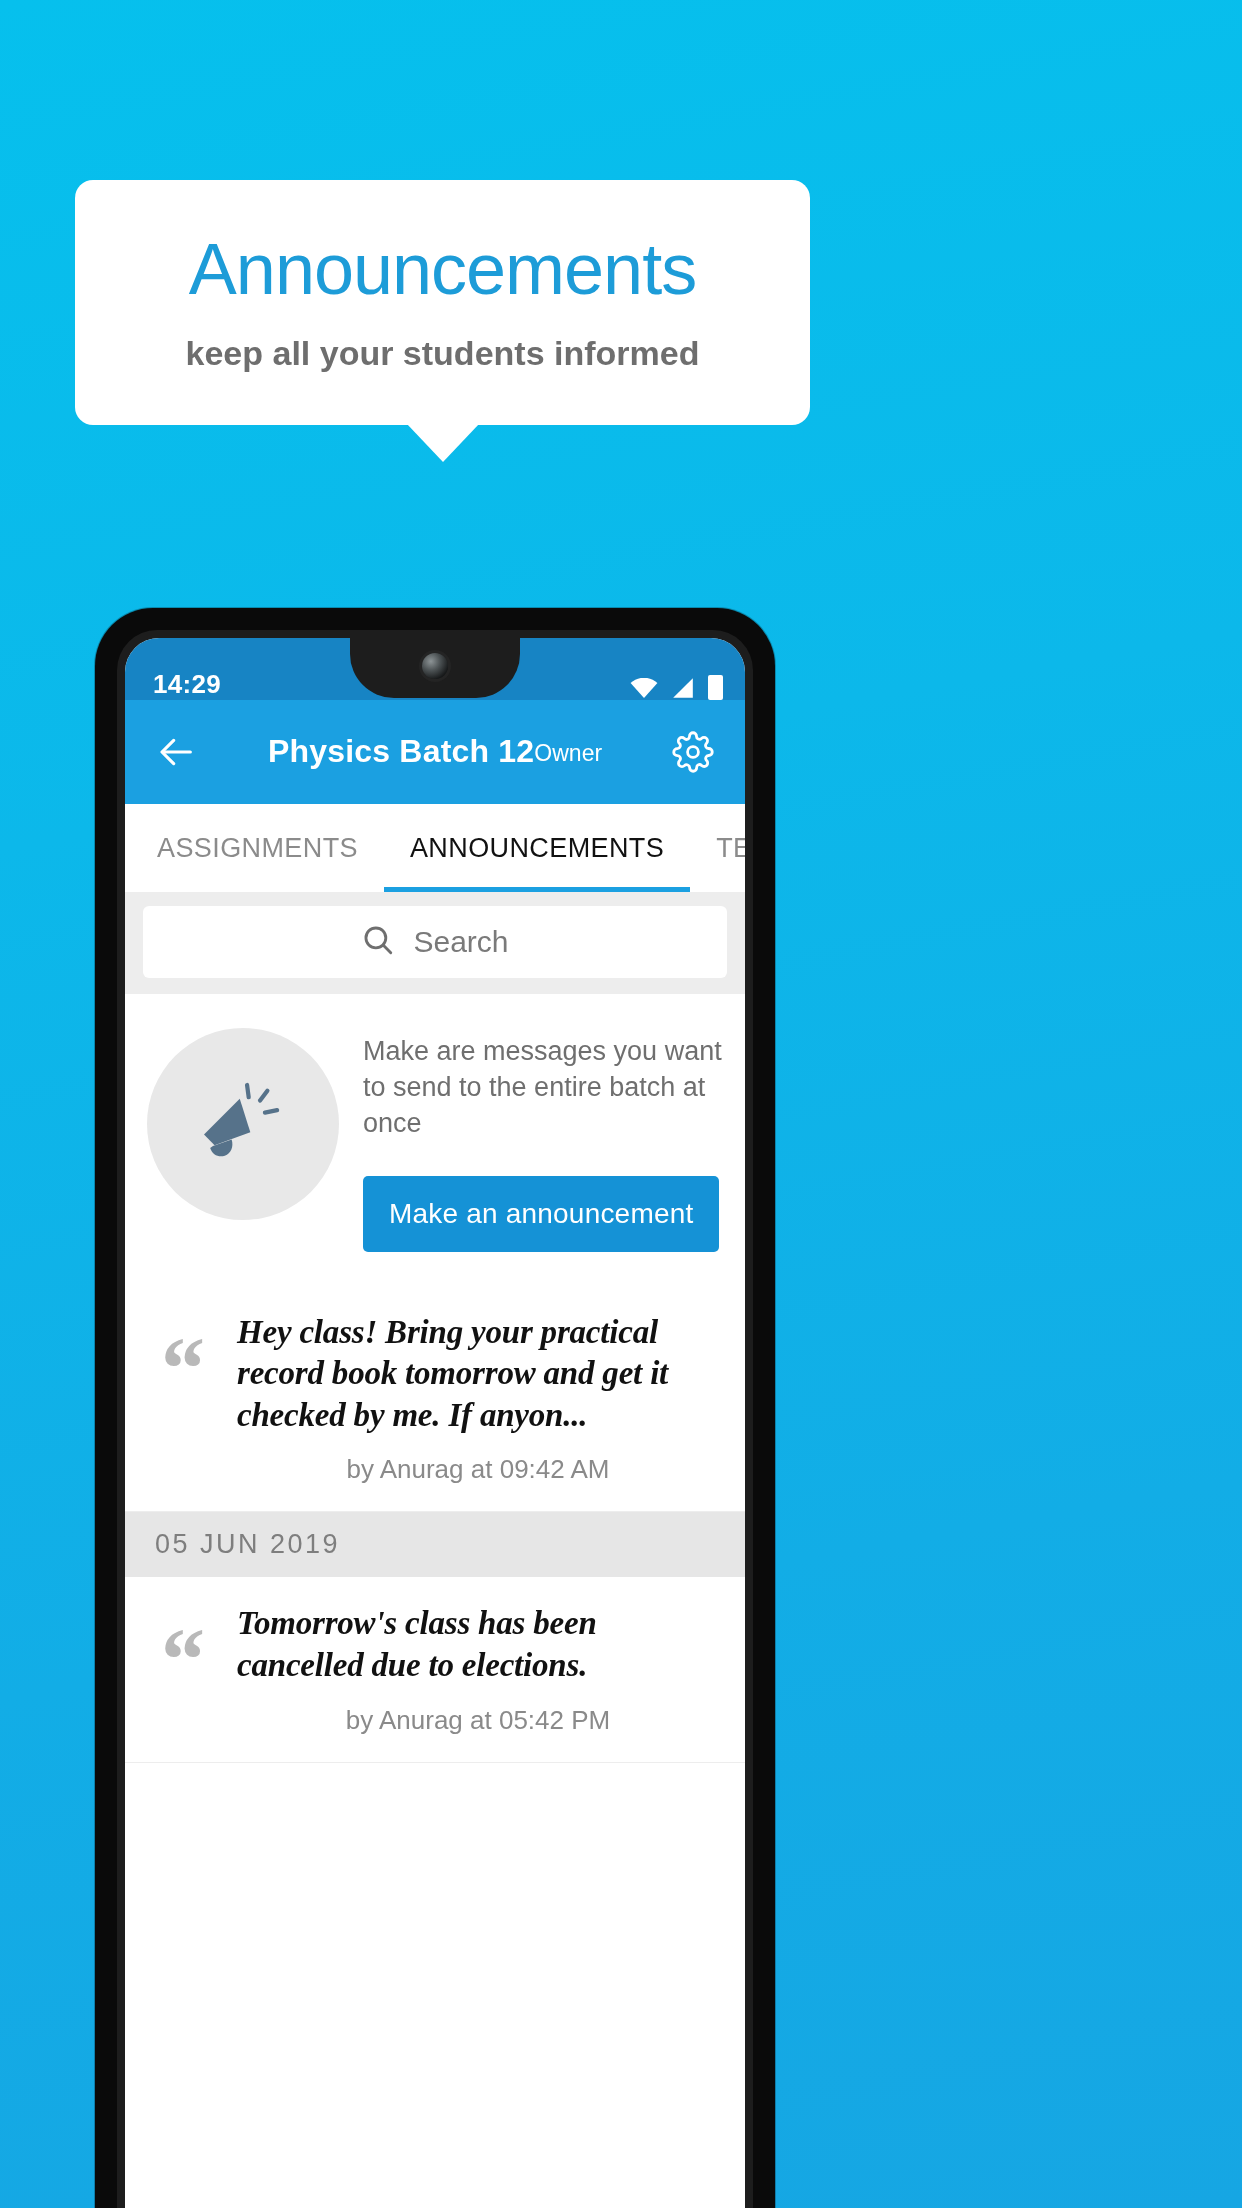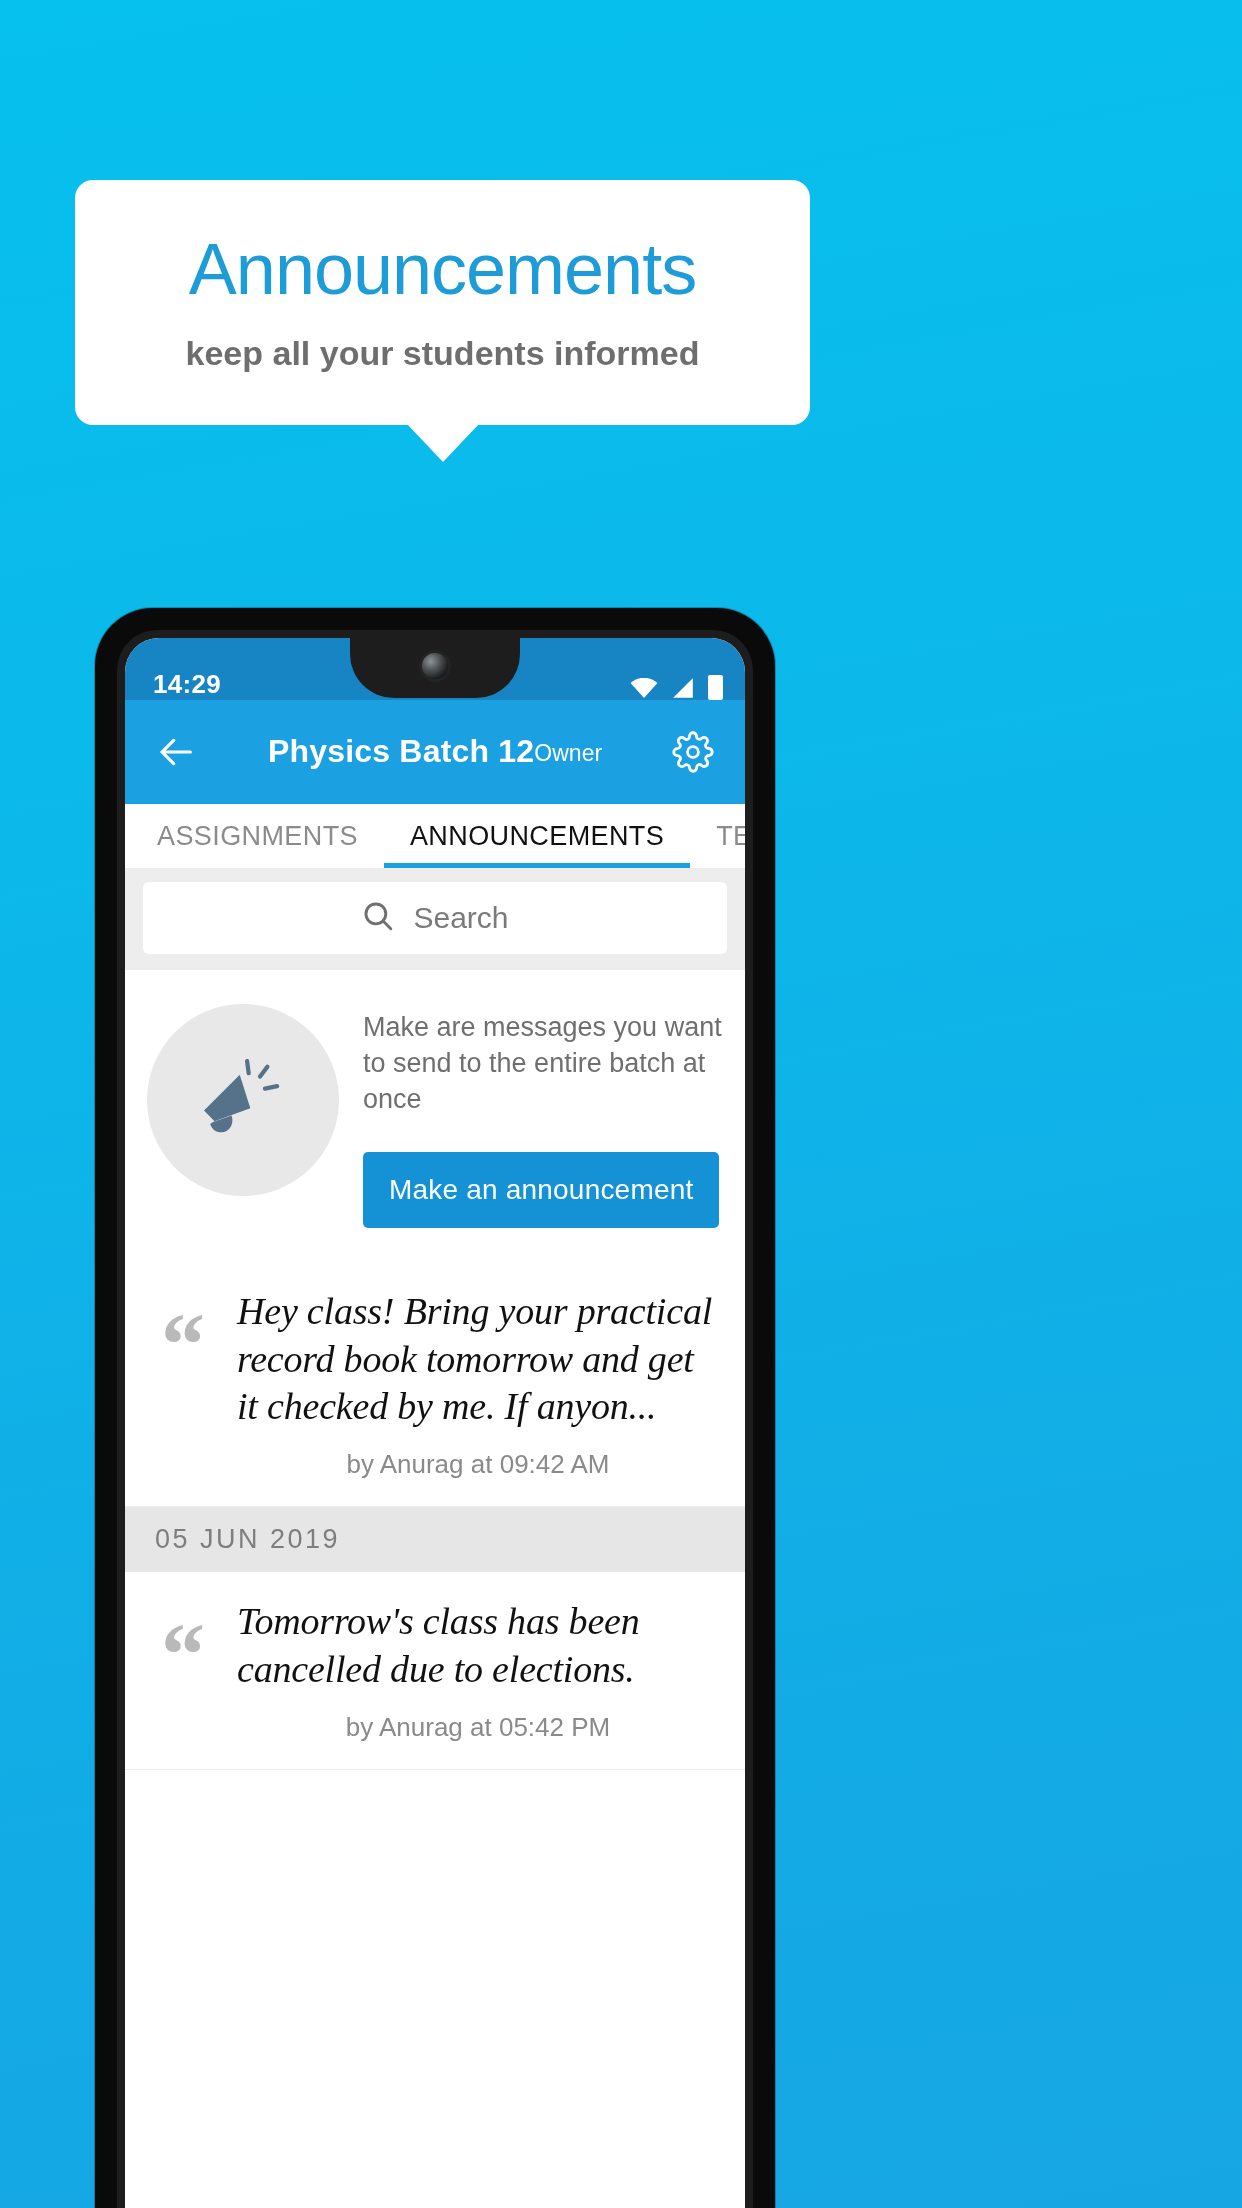--- a/index.html
+++ b/index.html
@@ -146,21 +146,21 @@
     align-items: center;
     justify-content: center;
     margin-top: -2px;
   }
   .appbar-title { font-size: 32px; font-weight: 700; letter-spacing: .2px; }
   .appbar-sub { font-size: 23px; font-weight: 400; margin-top: 5px; }
   .icon-btn { width: 52px; height: 52px; display:flex; align-items:center; justify-content:center; }
 
   
   .tabbar {
-    height: 64px;
+    height: 88px;
     background: #ffffff;
     display: flex;
     align-items: stretch;
     position: relative;
     overflow: hidden;
   }
   .tab {
     display: flex;
     align-items: center;
     justify-content: center;
@@ -260,22 +260,22 @@
     line-height: .62;
     color: #B9B9B9;
     padding-top: 30px;
     text-align: center;
     font-weight: 700;
   }
   .ann-body { flex: 1; min-width: 0; }
   .ann-text {
     font-family: "Liberation Serif", serif;
     font-style: italic;
-    font-weight: 400;
-    font-size: 38px;
+    font-weight: 700;
+    font-size: 33px;
     line-height: 1.26;
     color: #111111;
     letter-spacing: -.2px;
   }
   .ann-meta {
     margin-top: 18px;
     font-size: 26px;
     color: #8A8A8A;
     text-align: center;
   }

